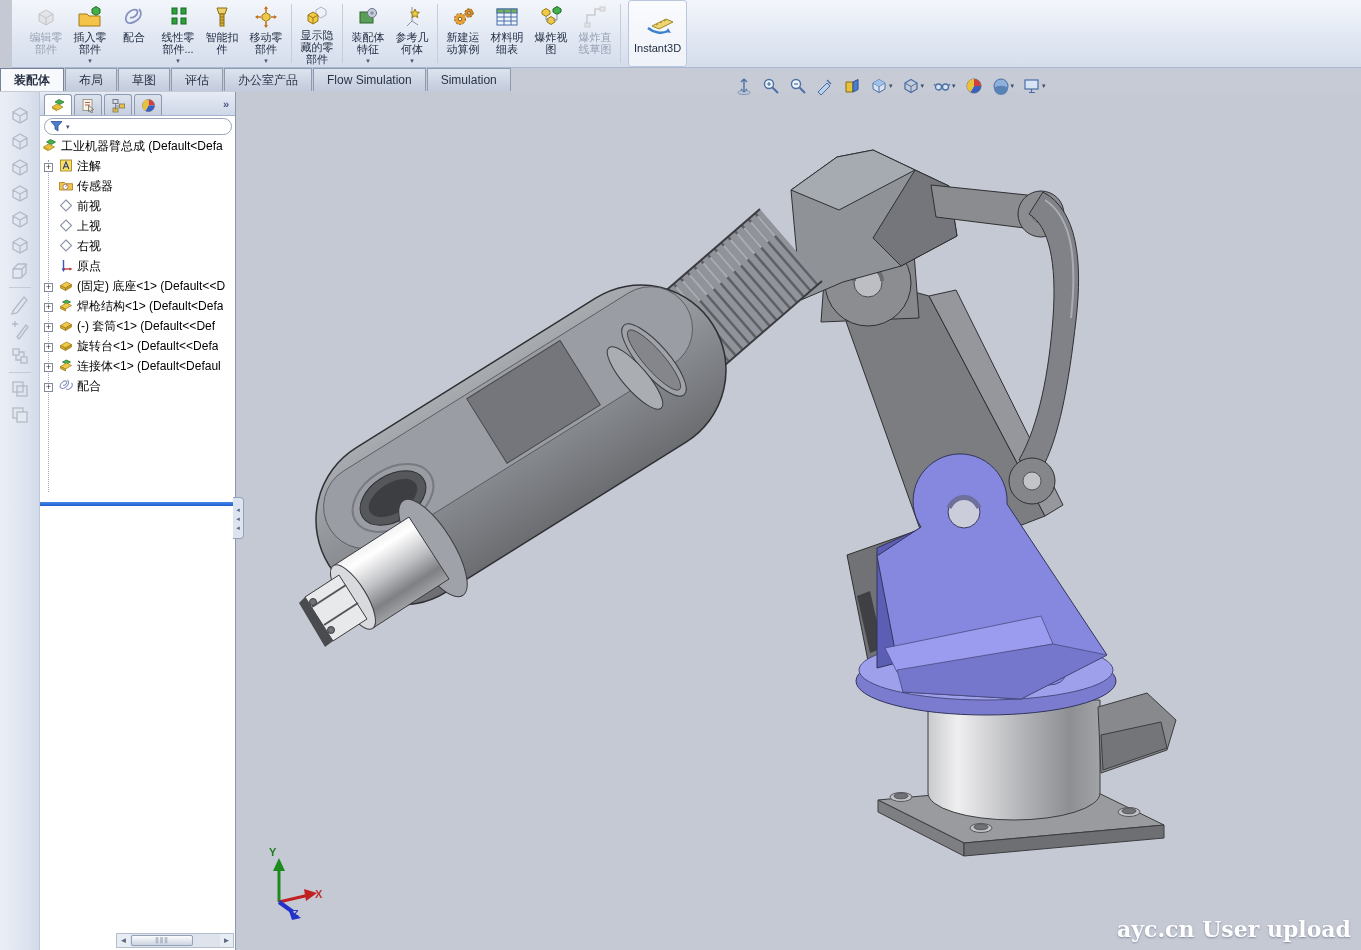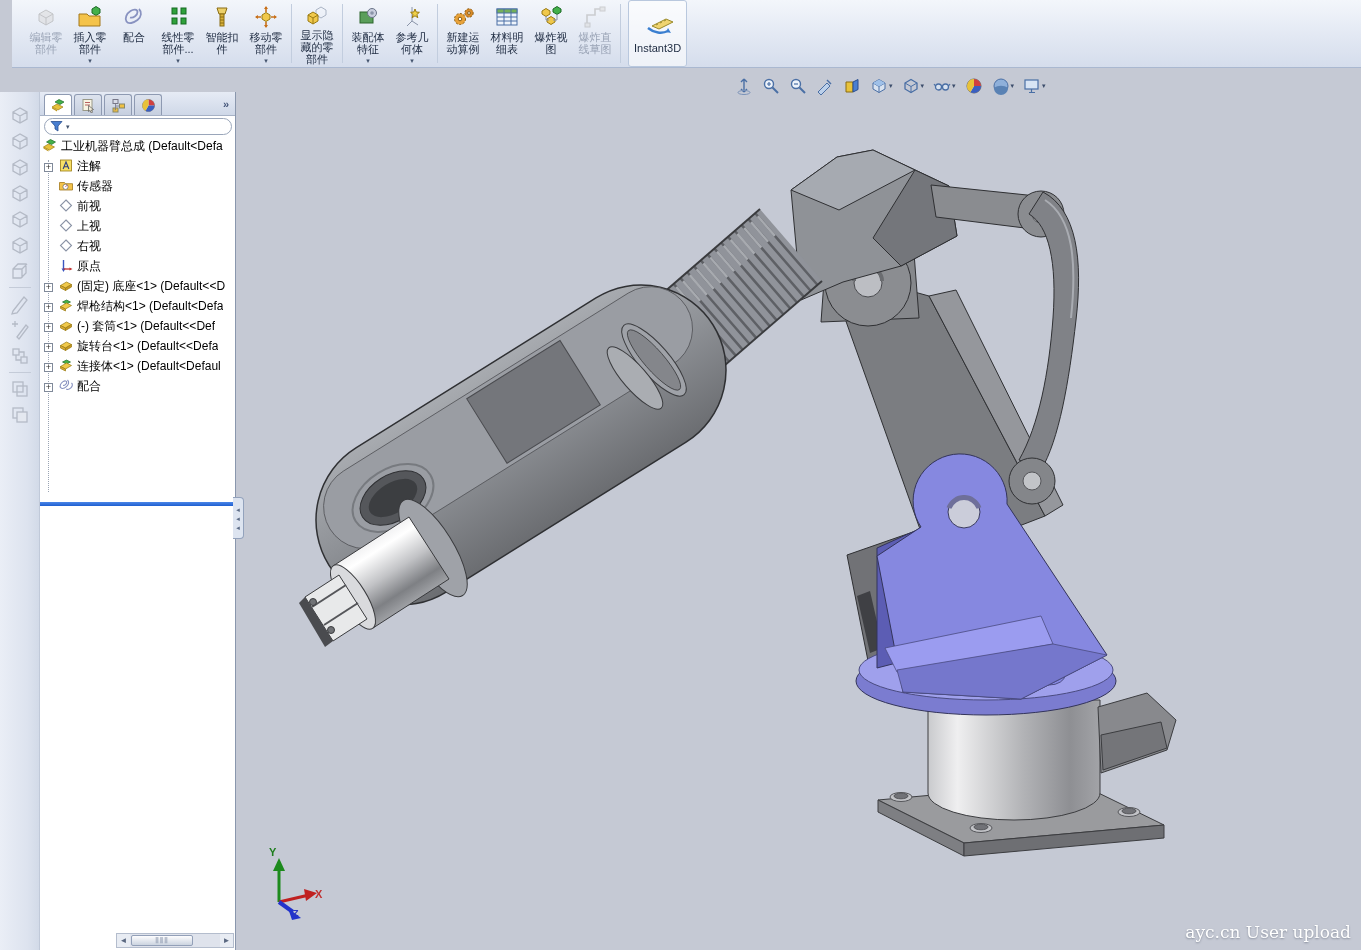--- a/index.html
+++ b/index.html
@@ -71,21 +71,21 @@
   .sarrow{width:13px;display:flex;align-items:center;justify-content:center;background:#e8ecf3;}
   #sthumb{width:62px;margin:1px;background:linear-gradient(#fdfdfe,#ccd4e0);border:1px solid #93a0b8;
     border-radius:2px;display:flex;align-items:center;justify-content:center;letter-spacing:1px;color:#8a96ac;}
   #collapse{left:233px;top:497px;width:11px;height:42px;background:#dde4f0;border:1px solid #93a2bc;
     border-left:none;border-radius:0 4px 4px 0;display:flex;flex-direction:column;align-items:center;
     justify-content:center;font-size:7px;color:#5a6a85;line-height:9px;z-index:5;}
 
   
   #viewport{left:237px;top:92px;width:1124px;height:858px;background:#c5c9d4;}
   #watermark{position:absolute;right:10px;bottom:8px;font-family:"DejaVu Serif","Liberation Serif",serif;
-    font-weight:normal;font-size:17px;color:#ffffff;text-shadow:0 1px 2px rgba(90,98,115,.6);}
+    font-weight:bold;font-size:22px;color:#ffffff;text-shadow:0 1px 2px rgba(90,98,115,.6);}
   #triad{position:absolute;left:14px;bottom:28px;width:80px;height:72px;}
   #triad span{position:absolute;font-size:11px;font-weight:bold;}
   #triad .ly{left:18px;top:-4px;color:#1d7d1d;}
   #triad .lx{left:64px;top:38px;color:#c03030;}
   #triad .lz{left:42px;top:58px;color:#2a35c0;font-size:9px;}
 </style>
 </head>
 <body>
 
 <div id="app">
@@ -267,20 +267,23 @@
             <path d="M14 10l14-7 7 3-14 7z" fill="#f0d470" stroke="#9a8a2a"></path>
             <path d="M18 9l2-1M22 7l2-1M26 5l2-1" stroke="#9a8a2a"></path>
             <path d="M10 12c6 5 14 6 20 3" fill="none" stroke="#3a7fd0" stroke-width="2.4"></path>
             <path d="M33 17l-5-1 2-4z" fill="#3a7fd0"></path>
           </svg>
       </span>
       <span class="clabel">Instant3D</span>
     </div>
   </div>
 
+  <div id="tabsrow" class="abs">
+    <span class="rtab active">装配体</span><span class="rtab">布局</span><span class="rtab">草图</span><span class="rtab">评估</span><span class="rtab">办公室产品</span><span class="rtab">Flow Simulation</span><span class="rtab">Simulation</span>
+  </div>
 
   <div id="headsup" class="abs">
     <span class="hbtn">
         <svg width="18" height="18" viewBox="0 0 18 18">
           <path d="M9 2v13M9 2L6 5M9 2l3 3M9 15l-3-3M9 15l3-3" fill="none" stroke="#4a6fa5" stroke-width="1.4"></path>
           <ellipse cx="9" cy="15.5" rx="6" ry="2" fill="none" stroke="#7a92b8"></ellipse>
         </svg>
       </span>
     <span class="hbtn">
         <svg width="18" height="18" viewBox="0 0 18 18">

